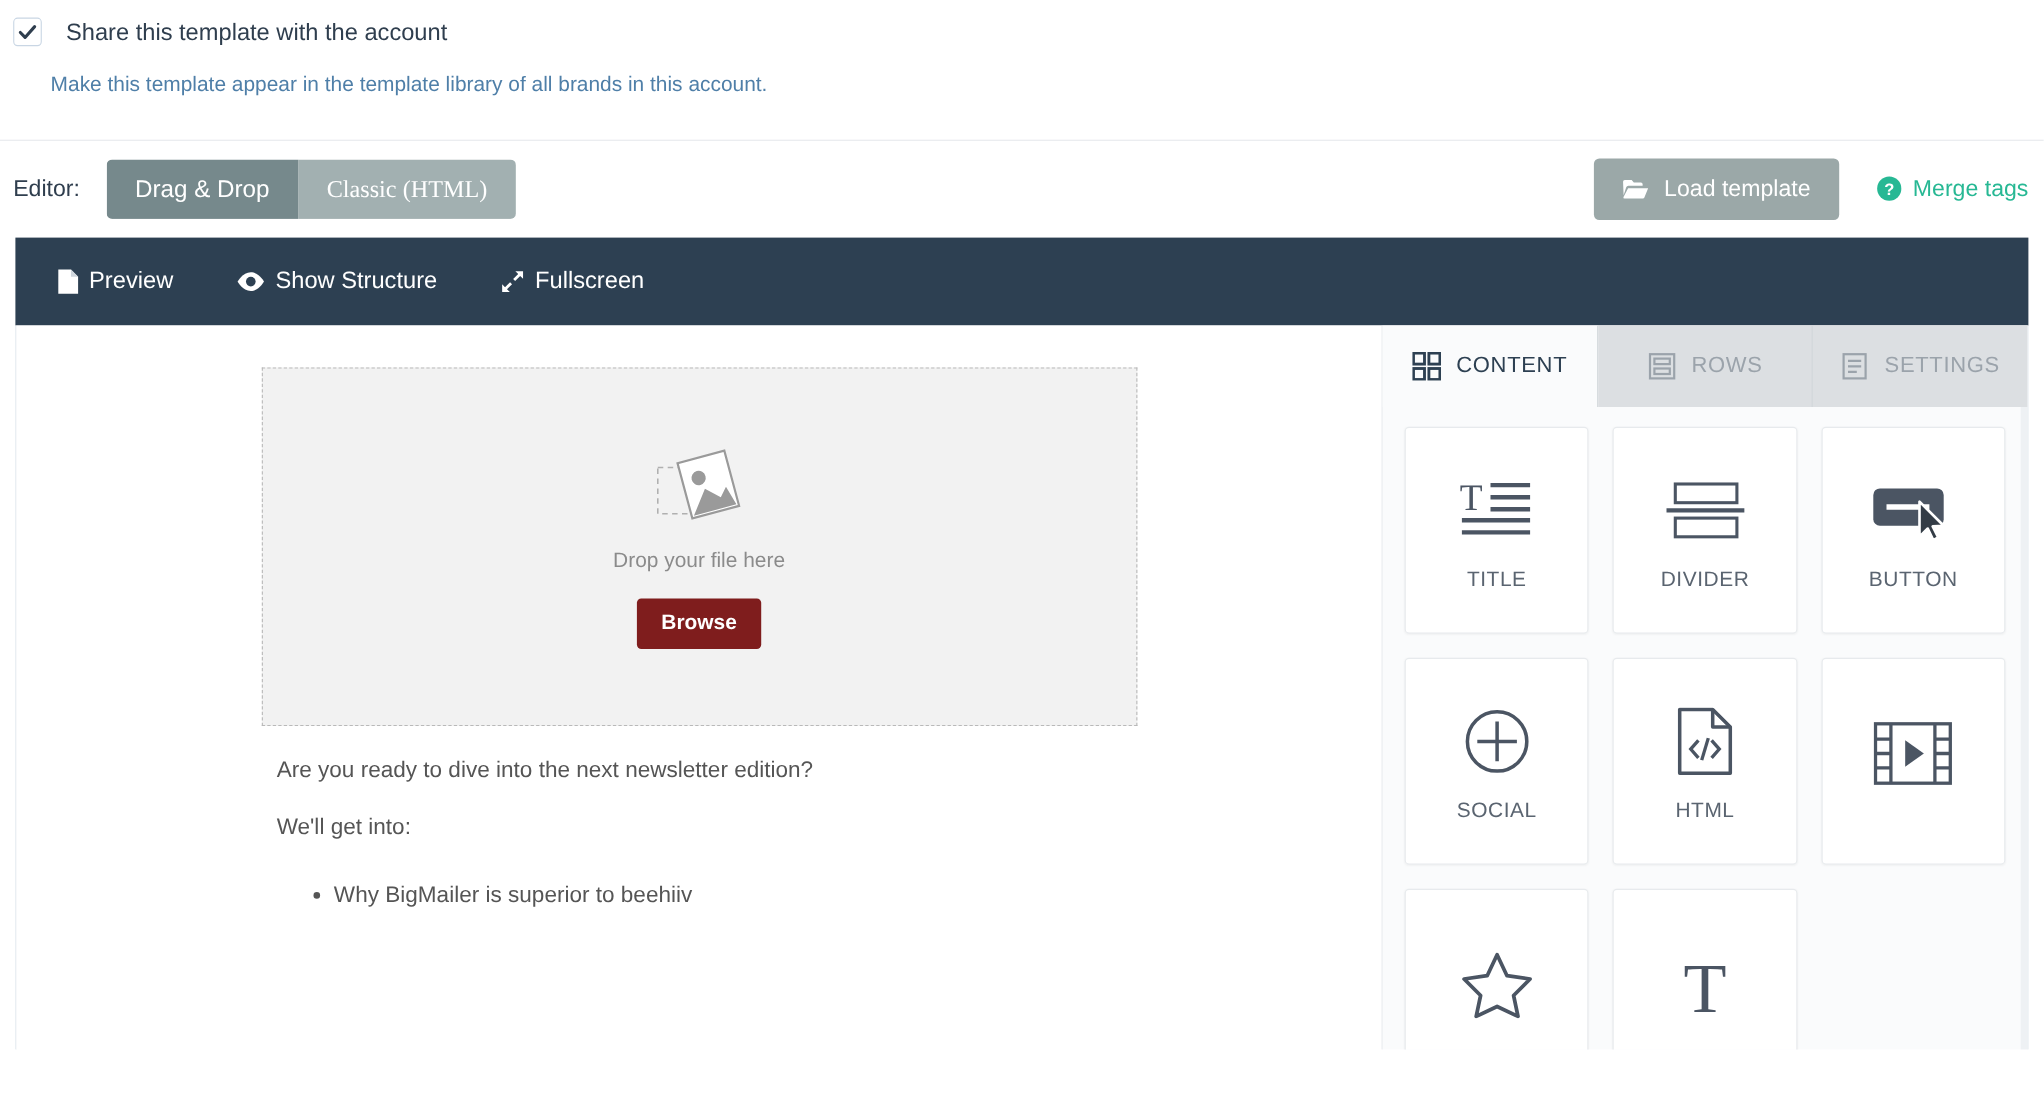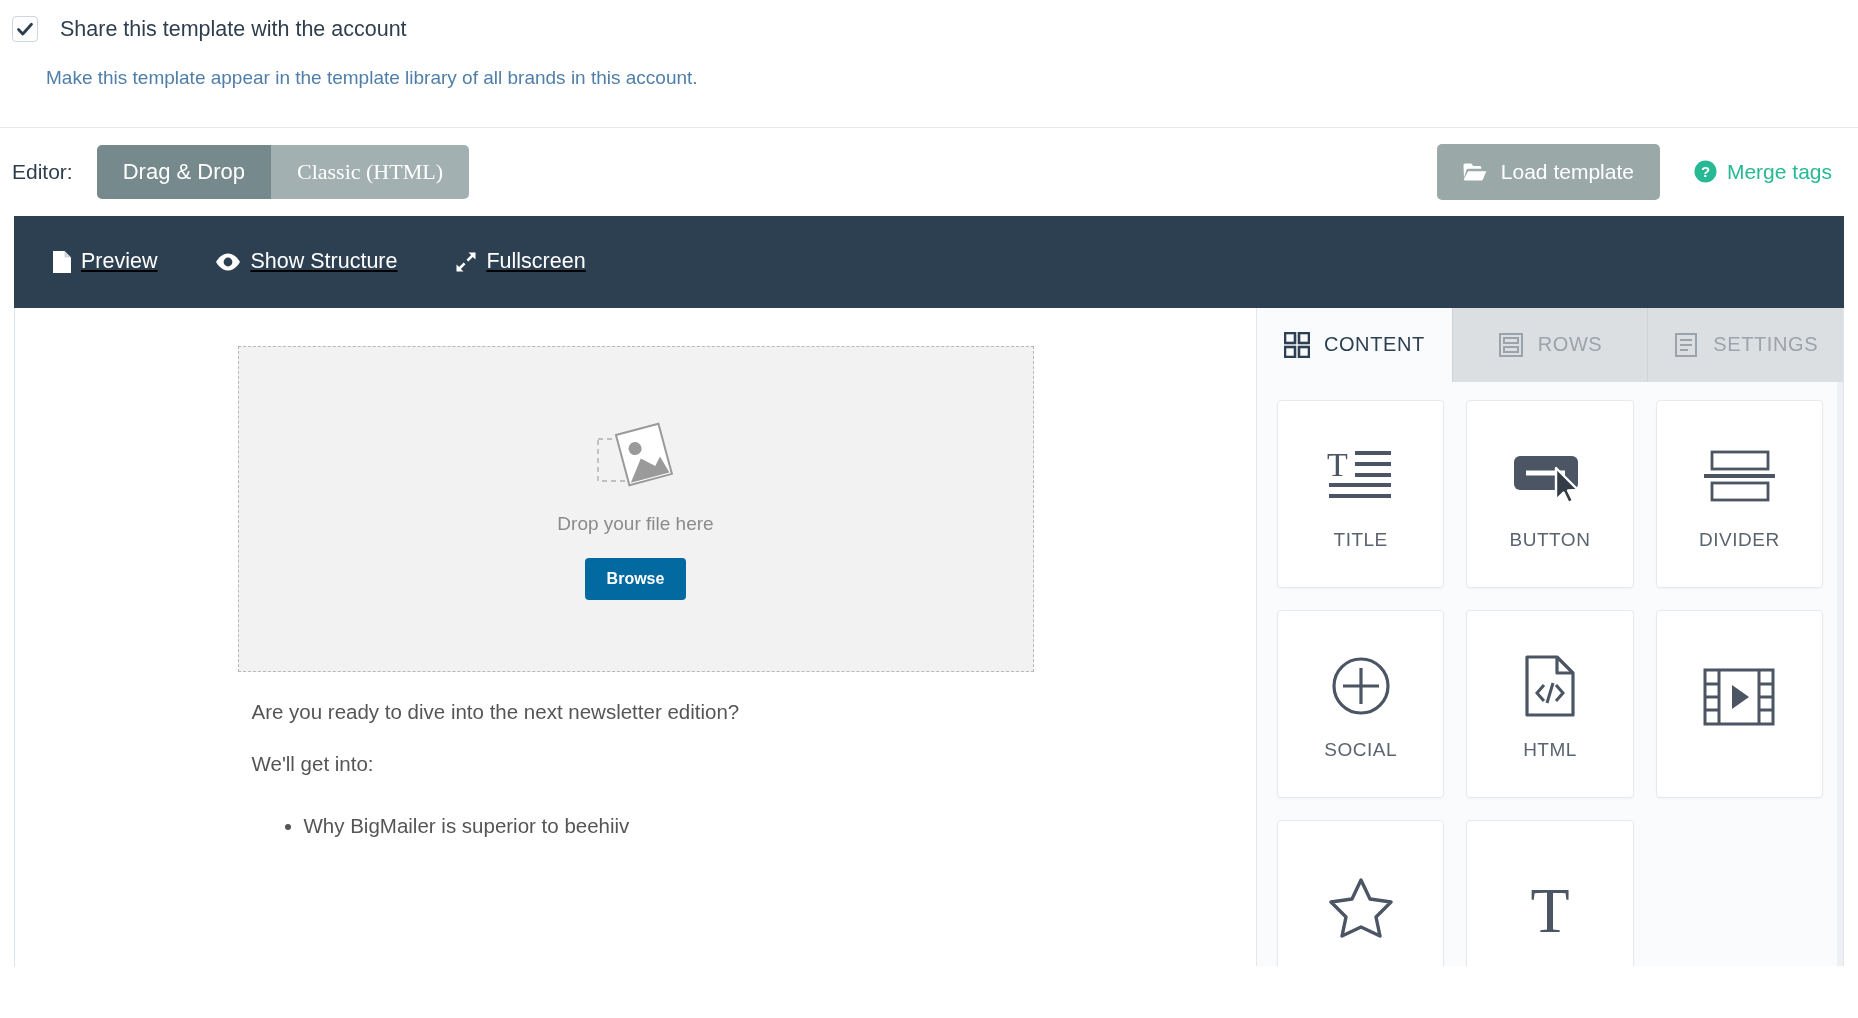--- a/index.html
+++ b/index.html
@@ -51,21 +51,21 @@
     margin-top: 38px;
     border-top: 1px solid #e6e9ed;
     width: 100%;
   }
 
   
   .editor-row {
     display: flex;
     align-items: center;
     height: 88px;
-    padding: 0 26px 0 12px;
+    padding: 0 14px 0 12px;
     position: relative;
   }
   .editor-label {
     font-size: 21px;
     color: #2f3e4e;
     margin-right: 24px;
   }
   .toggle-group { display: flex; border-radius: 5px; overflow: hidden; }
   .toggle-btn {
     font-size: 22px;
@@ -104,27 +104,26 @@
     display: flex;
     align-items: center;
     gap: 10px;
     cursor: pointer;
     text-decoration: none;
   }
 
   
   .dark-toolbar {
     background: #2d4052;
-    height: 92px;
+    height: 80px;
     display: flex;
     align-items: center;
     padding-left: 38px;
     gap: 58px;
     margin: 0 14px;
-    text-decoration: underline;
   }
   .toolbar-item {
     display: flex;
     align-items: center;
     gap: 9px;
     color: #ffffff;
     font-size: 21.5px;
     cursor: pointer;
     white-space: nowrap;
   }
@@ -160,25 +159,25 @@
     justify-content: center;
     cursor: pointer;
   }
   .dropzone-text {
     color: #8b8b8b;
     font-size: 19px;
     margin-top: 18px;
   }
   .browse-btn {
     margin-top: 23px;
-    background: #0369a1;
+    background: #7f1d1d;
     color: #ffffff;
     border: none;
     border-radius: 4px;
-    font-size: 16px;
+    font-size: 19px;
     font-weight: bold;
     padding: 12px 22px;
     cursor: pointer;
     font-family: "Liberation Sans", sans-serif;
   }
   .title-block {
     text-align: center;
     font-size: 33px;
     font-weight: bold;
     color: #555555;
@@ -410,40 +409,40 @@
             <line x1="4" y1="39" x2="66" y2="39" stroke="#4b5563" stroke-width="4"></line>
             <line x1="4" y1="50" x2="66" y2="50" stroke="#4b5563" stroke-width="4"></line>
           </svg>
         </div>
         <div class="tile-label">TITLE</div>
       </div>
 
 
       <div class="tile">
         <div class="tile-icon">
+          <svg width="72" height="62" viewBox="0 0 72 62">
+            <rect x="9" y="7" width="56" height="17" fill="none" stroke="#4b5563" stroke-width="2.8"></rect>
+            <line x1="1" y1="31" x2="72" y2="31" stroke="#4b5563" stroke-width="4"></line>
+            <rect x="9" y="38" width="56" height="17" fill="none" stroke="#4b5563" stroke-width="2.8"></rect>
+          </svg>
+        </div>
+        <div class="tile-label">DIVIDER</div>
+      </div>
+
+      <div class="tile">
+        <div class="tile-icon">
           <svg width="74" height="60" viewBox="0 0 74 60">
             <rect x="1" y="10" width="64" height="34" rx="6" fill="#4b5563"></rect>
             <line x1="13" y1="27" x2="52" y2="27" stroke="#ffffff" stroke-width="5"></line>
             <g>
               <path d="M43 22 L43 54 L50.5 46.5 L55.5 57 L60 54.5 L55 44.5 L65 44 Z" fill="#333c46" stroke="#ffffff" stroke-width="2.4" stroke-linejoin="round"></path>
             </g>
           </svg>
         </div>
         <div class="tile-label">BUTTON</div>
-      </div>
-
-      <div class="tile">
-        <div class="tile-icon">
-          <svg width="72" height="62" viewBox="0 0 72 62">
-            <rect x="9" y="7" width="56" height="17" fill="none" stroke="#4b5563" stroke-width="2.8"></rect>
-            <line x1="1" y1="31" x2="72" y2="31" stroke="#4b5563" stroke-width="4"></line>
-            <rect x="9" y="38" width="56" height="17" fill="none" stroke="#4b5563" stroke-width="2.8"></rect>
-          </svg>
-        </div>
-        <div class="tile-label">DIVIDER</div>
       </div>
 
       <div class="tile">
         <div class="tile-icon">
           <svg width="60" height="60" viewBox="0 0 60 60">
             <circle cx="30" cy="30" r="27" fill="none" stroke="#4b5563" stroke-width="3.2"></circle>
             <line x1="30" y1="12" x2="30" y2="48" stroke="#4b5563" stroke-width="3.2"></line>
             <line x1="12" y1="30" x2="48" y2="30" stroke="#4b5563" stroke-width="3.2"></line>
           </svg>
         </div>

